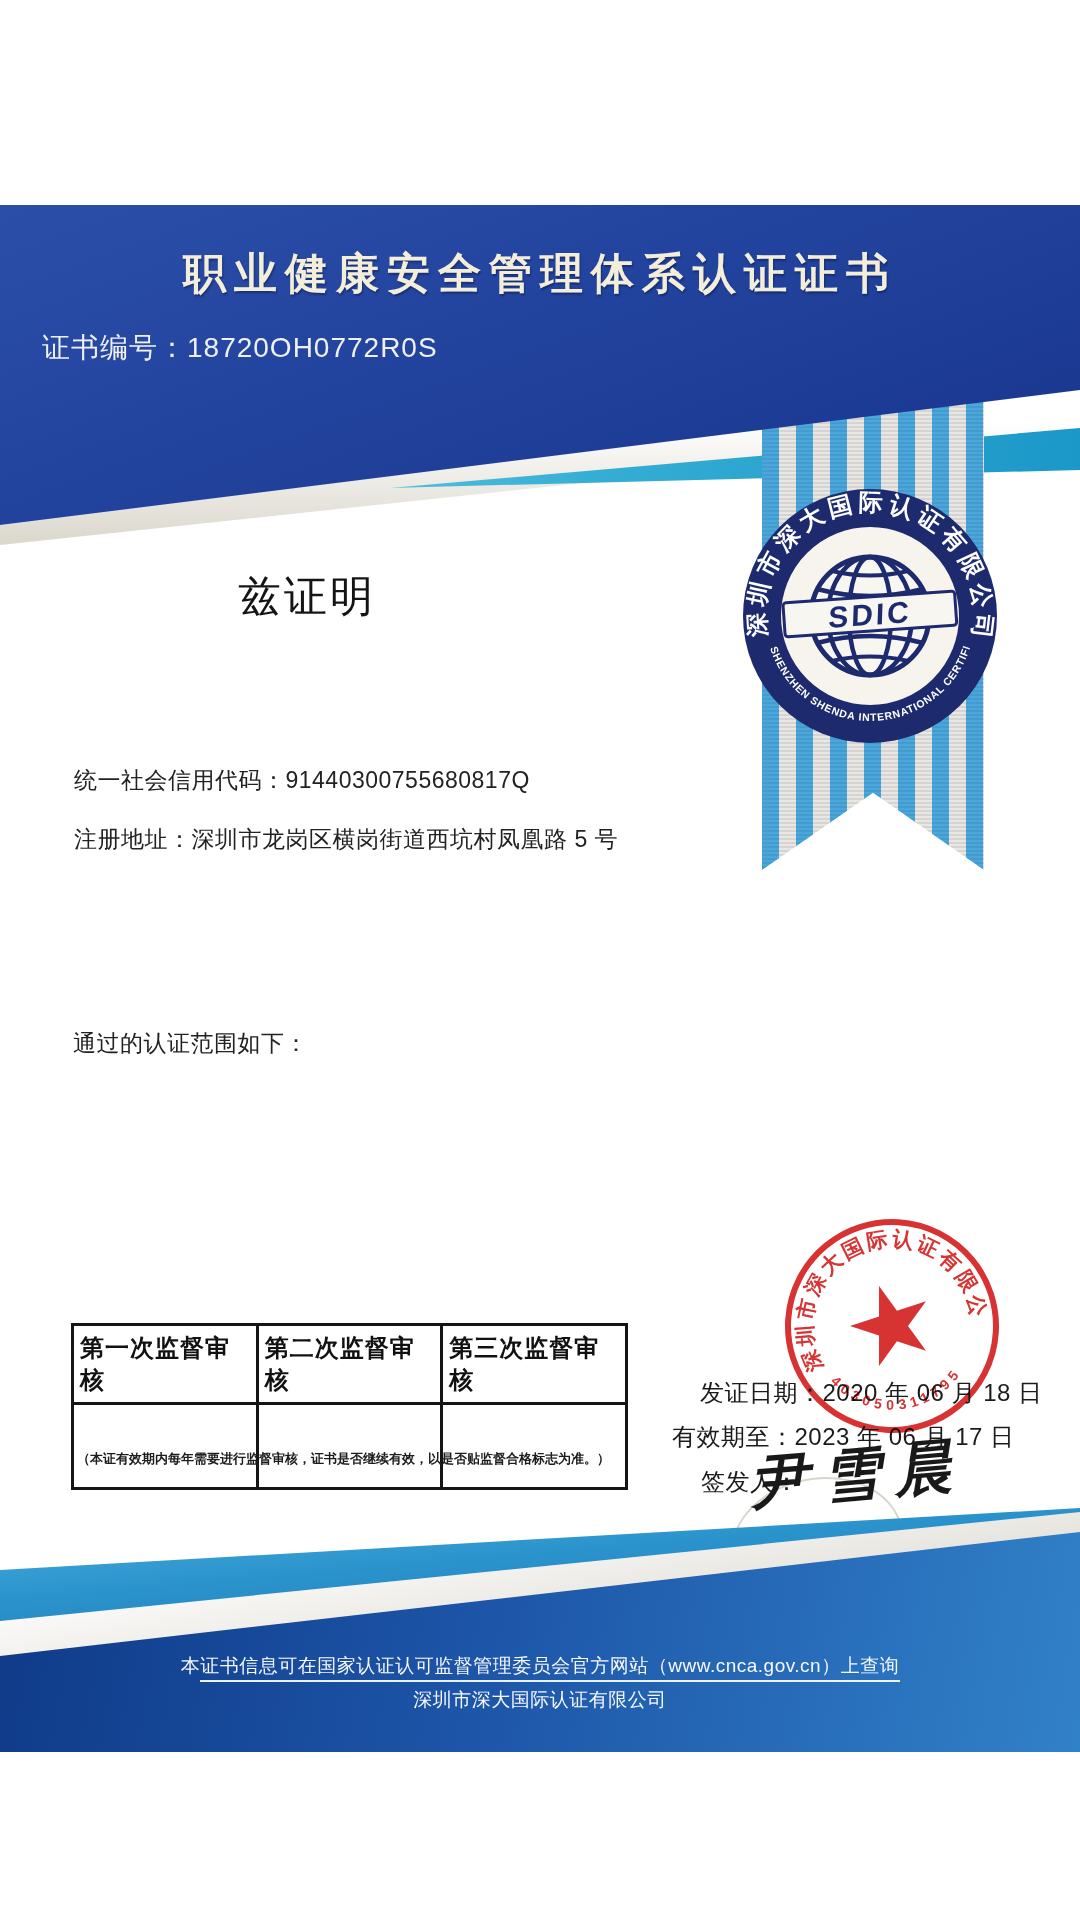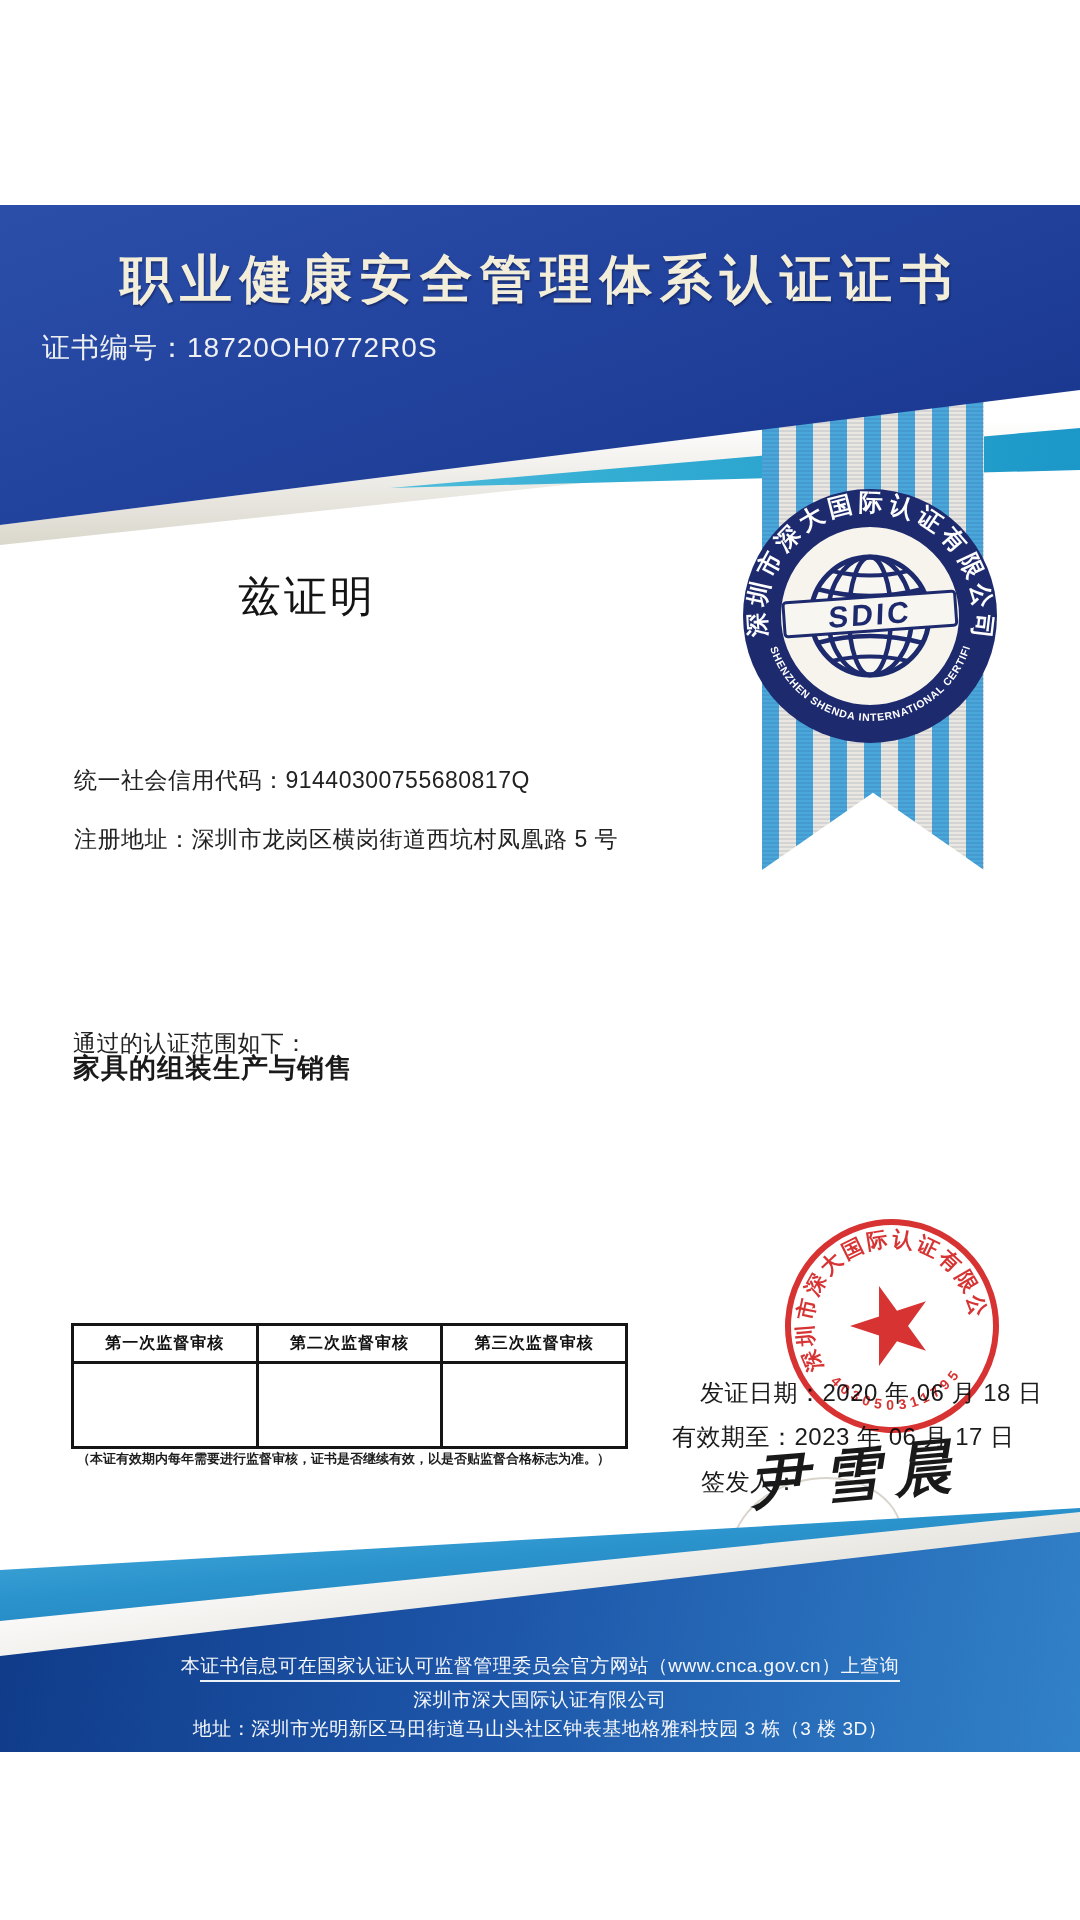--- a/index.html
+++ b/index.html
@@ -9,21 +9,21 @@
   }
   .abs{position:absolute;}
   
   .band-blue{
     left:0;top:205px;width:1080px;height:320px;z-index:5;
     background:linear-gradient(160deg,#2b4fa9 0%,#20409a 55%,#17338a 100%);
     clip-path:polygon(0 0,100% 0,100% 185px,0 320px);
   }
   .cert-title{
     left:38px;top:40px;width:1004px;text-align:center;
-    font-size:52px;font-weight:700;letter-spacing:8px;color:#f3eed9;
+    font-size:43px;font-weight:700;letter-spacing:8px;color:#f3eed9;
     font-family:"Liberation Serif","DejaVu Serif",serif;
     text-shadow:1px 2px 2px rgba(0,0,30,.35);white-space:nowrap;
   }
   .cert-no{
     left:42px;top:124px;font-size:28px;color:#eef0f2;letter-spacing:1px;
   }
   .swoosh-white{
     left:0;top:390px;width:1080px;height:155px;z-index:3;
     background:linear-gradient(180deg,#ffffff 20%,#dad7cc 100%);
     clip-path:polygon(0 135px,100% 0,100% 40px,0 155px);
@@ -51,22 +51,22 @@
   .std-intro{left:72px;top:920px;}
   .gb-line{left:72px;top:953px;font-size:26px;color:#1e1e1e;letter-spacing:.3px;}
   .scope-intro{left:73px;top:1020px;}
   .scope-line{left:73px;top:1050px;font-size:27px;font-weight:600;color:#1a1a1a;letter-spacing:1px;}
   
   .audit-table{
     left:71px;top:1323px;width:557px;height:120px;z-index:2;
     border-collapse:collapse;table-layout:fixed;
   }
   .audit-table th{
-    border:3px solid #151515;height:35px;font-size:16px;font-weight:700;
-    color:#111;text-align:center;padding:0;letter-spacing:1px;
+    border:3px solid #151515;height:35px;font-size:24px;font-weight:700;
+    color:#111;text-align:left;padding:6px;letter-spacing:1px;
   }
   .audit-table td{border:3px solid #151515;height:82px;padding:0;background:#fff;}
   .footnote{
     left:70px;top:1450px;width:540px;text-align:right;
     font-size:13px;font-weight:600;color:#1d1d1d;z-index:2;
   }
   
   .issue-line{font-size:24px;color:#1b1b1b;letter-spacing:.5px;z-index:7;}
   .issue-date{left:700px;top:1377px;}
   .valid-until{left:672px;top:1421px;}
@@ -150,21 +150,20 @@
 
   <div class="abs statement">兹证明</div>
 
   <div class="abs bodyline credit">
     <span>统一社会信用代码：</span><span>91440300755680817Q</span>
   </div>
   <div class="abs bodyline address">
     <span>注册地址：</span><span>深圳市龙岗区横岗街道西坑村凤凰路 5 号</span>
   </div>
   <div class="abs bodyline scope-intro">通过的认证范围如下：</div>
-  <div class="abs scope-line">家具的组装生产与销售</div>
 
   <table class="abs audit-table">
     <thead>
       <tr>
         <th>第一次监督审核</th>
         <th>第二次监督审核</th>
         <th>第三次监督审核</th>
       </tr>
     </thead>
     <tbody>
@@ -204,15 +203,14 @@
     </g>
   </svg>
 
   <div class="abs band-azure"></div>
   <div class="abs band-silver"></div>
   <div class="abs band-footer"></div>
 
   <div class="abs footer-text footer-l1">本证书信息可在国家认证认可监督管理委员会官方网站（www.cnca.gov.cn）上查询</div>
   <div class="abs footer-rule"></div>
   <div class="abs footer-text footer-l2">深圳市深大国际认证有限公司</div>
-  <div class="abs footer-text footer-l3">地址：深圳市光明新区马田街道马山头社区钟表基地格雅科技园 3 栋（3 楼 3D）</div>
 
 </div>
 
 </body></html>

